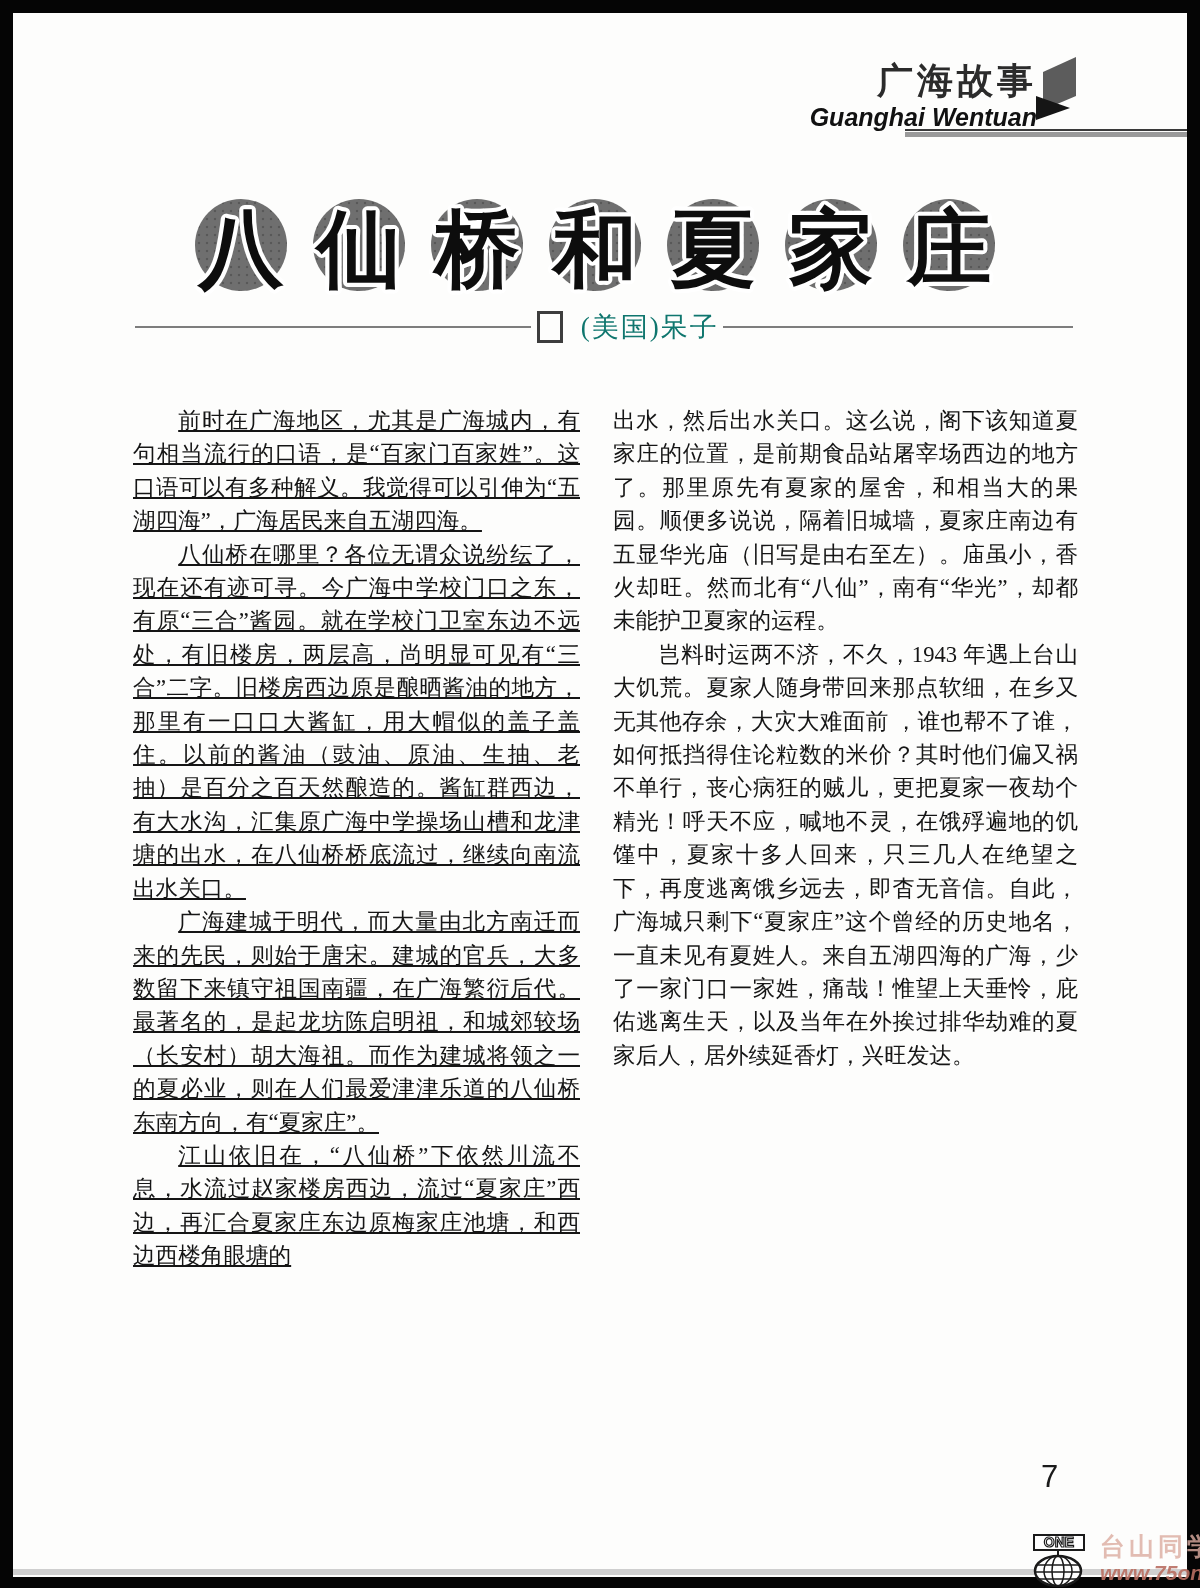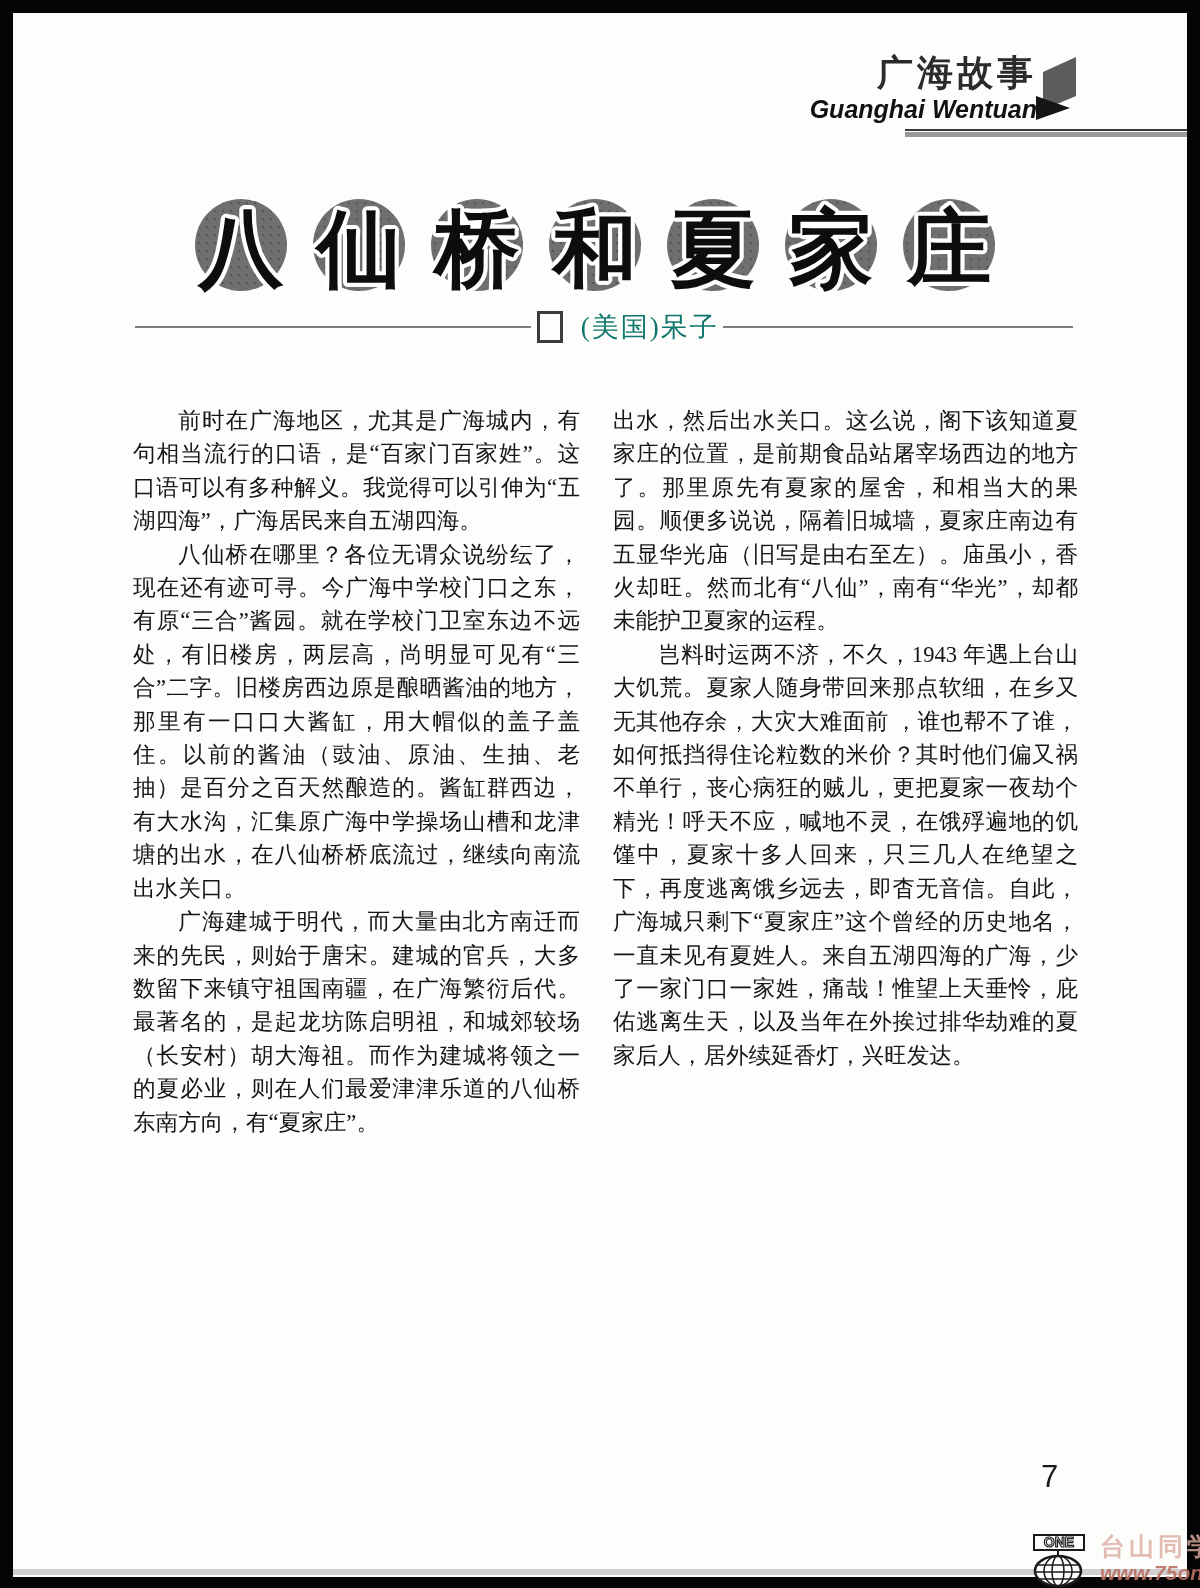--- a/index.html
+++ b/index.html
@@ -13,21 +13,21 @@
     position:absolute;left:13px;top:13px;width:1174px;height:1564px;
     background:#fdfdfc;
   }
   .edge-shadow{
     position:absolute;left:0;top:1556px;width:1174px;height:6px;background:#cfcfcf;
   }
   
   .masthead{position:absolute;top:40px;right:150px;text-align:right;}
   .masthead-cn{
     font-family:"Liberation Sans","DejaVu Sans",sans-serif;
-    font-weight:700;font-size:36px;letter-spacing:4px;color:#2b2b2b;line-height:1.1;
+    font-weight:700;font-size:36px;letter-spacing:4px;color:#2b2b2b;line-height:1.1;margin-top:8px;
   }
   .masthead-en{
     font-family:"Liberation Sans","DejaVu Sans",sans-serif;
     font-weight:700;font-style:italic;font-size:25px;color:#111;margin-top:2px;
   }
   .book-icon{position:absolute;top:42px;right:110px;width:42px;height:66px;}
   .masthead-rule{
     position:absolute;top:116px;left:892px;width:282px;height:8px;
     background:linear-gradient(#3a3a3a 0,#3a3a3a 2px,transparent 2px,transparent 3px,#9a9a9a 3px,#9a9a9a 8px);
   }
@@ -61,21 +61,21 @@
     width:20px;height:26px;border:3px solid #3d3d3d;margin:0 18px 0 6px;flex:0 0 auto;
   }
   .byline-author{
     font-size:27px;color:#0f766e;letter-spacing:2px;white-space:nowrap;padding-right:4px;
   }
   
   .columns{
     position:absolute;left:120px;top:391px;width:945px;display:flex;gap:33px;
   }
   .col{font-size:22.6px;line-height:33.4px;color:#151515;text-align:justify;}
-  .col-left{width:447px;}
+  .col-left{width:447px;text-decoration:underline;}
   .col-right{width:465px;}
   .col p{margin:0;text-indent:2em;}
   .col-right p:first-child{text-indent:0;}
   
   .page-number{
     position:absolute;left:1028px;top:1446px;font-size:31px;color:#1a1a1a;
     font-family:"Liberation Sans","DejaVu Sans",sans-serif;
   }
   
   .bar{position:absolute;background:#050505;z-index:3;}
@@ -158,20 +158,21 @@
     <div class="byline-square"></div>
     <div class="byline-author">(美国)呆子</div>
     <div class="rule right"></div>
   </div>
 
   <div class="columns">
     <div class="col col-left">
       <p>前时在广海地区，尤其是广海城内，有句相当流行的口语，是“百家门百家姓”。这口语可以有多种解义。我觉得可以引伸为“五湖四海”，广海居民来自五湖四海。</p>
       <p>八仙桥在哪里？各位无谓众说纷纭了，现在还有迹可寻。今广海中学校门口之东，有原“三合”酱园。就在学校门卫室东边不远处，有旧楼房，两层高，尚明显可见有“三合”二字。旧楼房西边原是酿晒酱油的地方，那里有一口口大酱缸，用大帽似的盖子盖住。以前的酱油（豉油、原油、生抽、老抽）是百分之百天然酿造的。酱缸群西边，有大水沟，汇集原广海中学操场山槽和龙津塘的出水，在八仙桥桥底流过，继续向南流出水关口。</p>
       <p>广海建城于明代，而大量由北方南迁而来的先民，则始于唐宋。建城的官兵，大多数留下来镇守祖国南疆，在广海繁衍后代。最著名的，是起龙坊陈启明祖，和城郊较场（长安村）胡大海祖。而作为建城将领之一的夏必业，则在人们最爱津津乐道的八仙桥东南方向，有“夏家庄”。</p>
+      <p>江山依旧在，“八仙桥”下依然川流不息，水流过赵家楼房西边，流过“夏家庄”西边，再汇合夏家庄东边原梅家庄池塘，和西边西楼角眼塘的</p>
     </div>
     <div class="col col-right">
       <p>出水，然后出水关口。这么说，阁下该知道夏家庄的位置，是前期食品站屠宰场西边的地方了。那里原先有夏家的屋舍，和相当大的果园。顺便多说说，隔着旧城墙，夏家庄南边有五显华光庙（旧写是由右至左）。庙虽小，香火却旺。然而北有“八仙”，南有“华光”，却都未能护卫夏家的运程。</p>
       <p>岂料时运两不济，不久，1943 年遇上台山大饥荒。夏家人随身带回来那点软细，在乡又无其他存余，大灾大难面前 ，谁也帮不了谁，如何抵挡得住论粒数的米价？其时他们偏又祸不单行，丧心病狂的贼儿，更把夏家一夜劫个精光！呼天不应，喊地不灵，在饿殍遍地的饥馑中，夏家十多人回来，只三几人在绝望之下，再度逃离饿乡远去，即杳无音信。自此，广海城只剩下“夏家庄”这个曾经的历史地名，一直未见有夏姓人。来自五湖四海的广海，少了一家门口一家姓，痛哉！惟望上天垂怜，庇佑逃离生天，以及当年在外挨过排华劫难的夏家后人，居外续延香灯，兴旺发达。</p>
     </div>
   </div>
 
   <div class="page-number">7</div>
 
   <div class="edge-shadow"></div>

